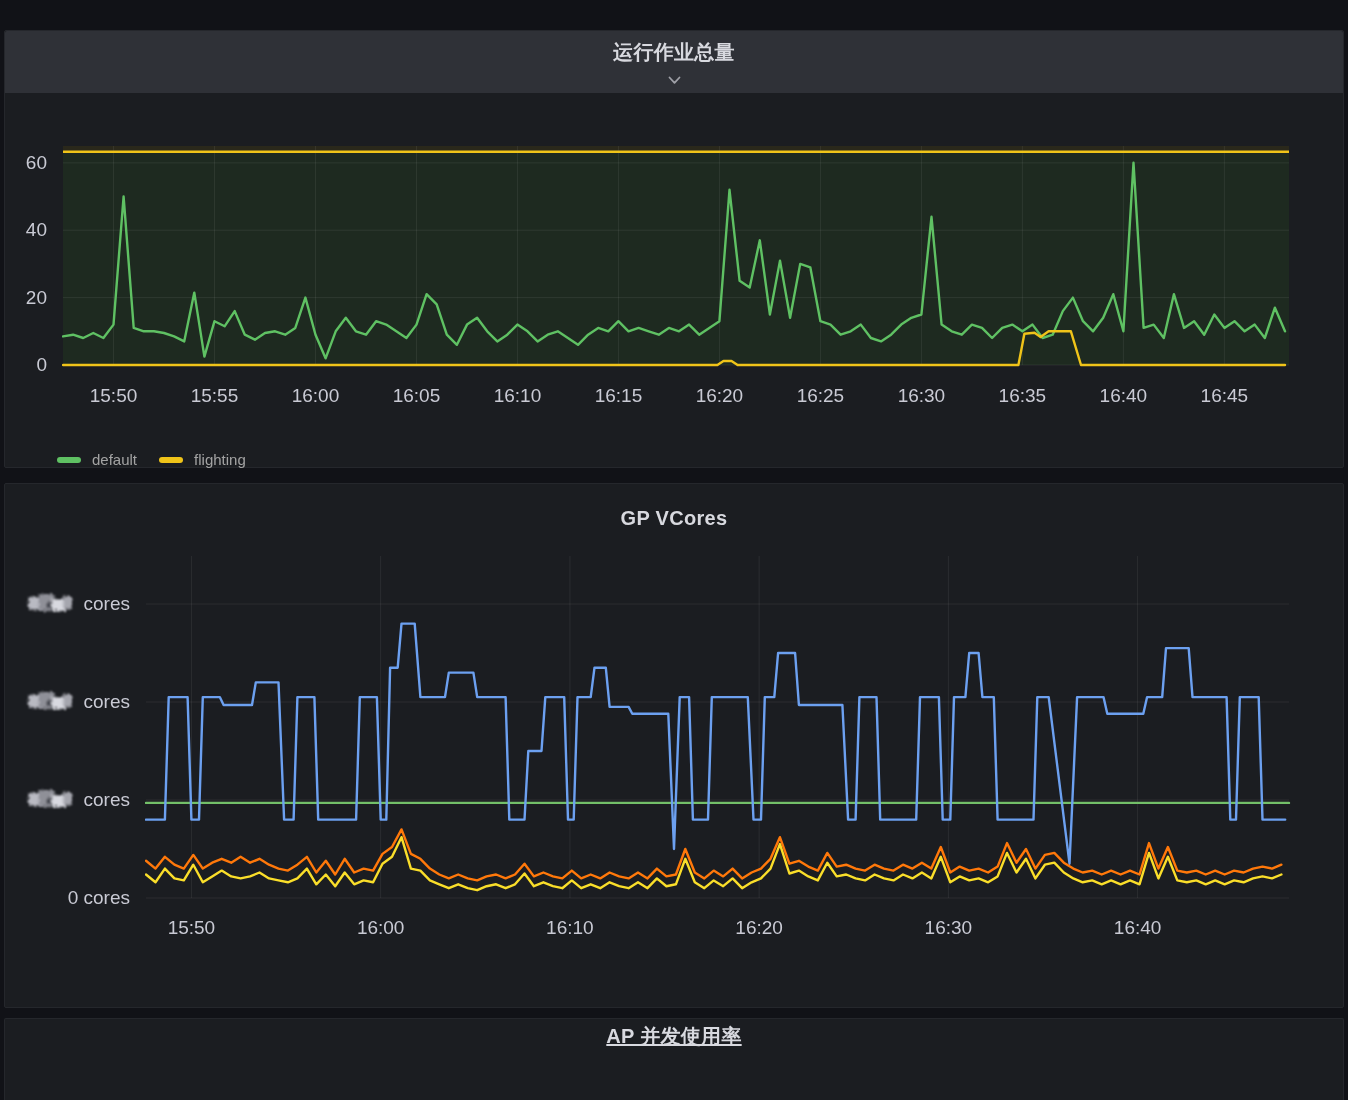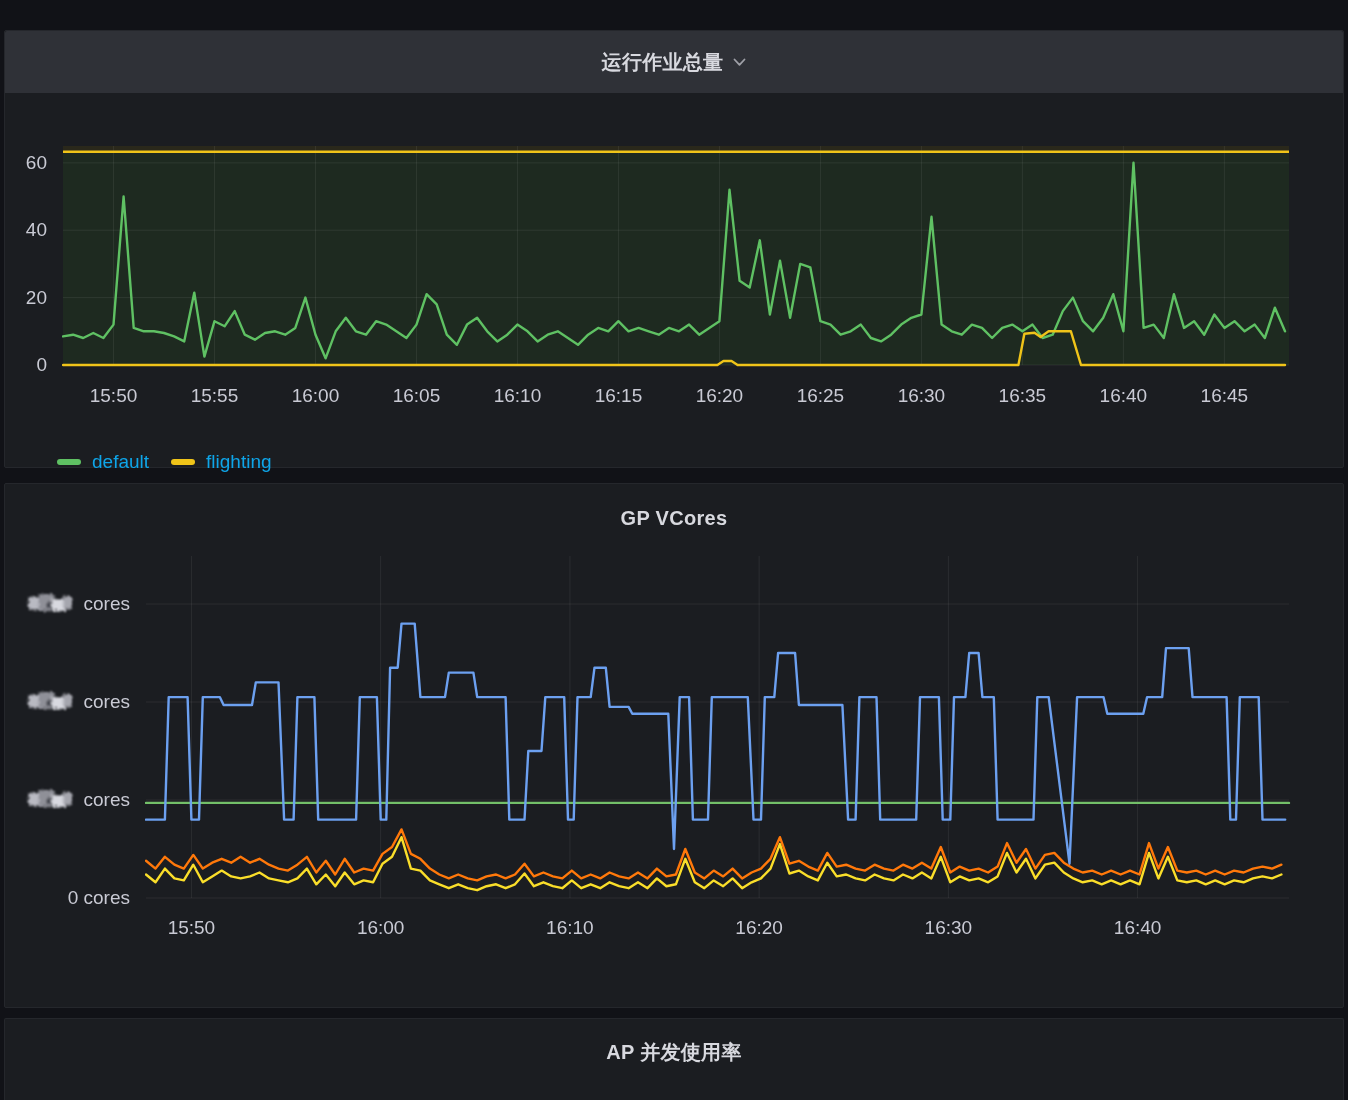--- a/index.html
+++ b/index.html
@@ -5,30 +5,30 @@
   html,body{margin:0;padding:0;background:#111217;}
   body{width:1348px;height:1100px;position:relative;overflow:hidden;
        font-family:"Liberation Sans",sans-serif;-webkit-font-smoothing:antialiased;}
   .panel{position:absolute;left:4px;width:1340px;background:#1b1d21;
          border:1px solid #25272c;border-radius:2px;box-sizing:border-box;}
   #panel1{top:30px;height:438px;}
   #panel2{top:483px;height:525px;padding-left:28px;}
   #panel3{top:1018px;height:90px;border-bottom:none;}
   .p1-header{position:absolute;top:0;left:0;right:0;height:62px;background:#2f3137;
              display:flex;align-items:center;justify-content:center;gap:10px;
-             cursor:pointer;border-radius:2px 2px 0 0;}
+             cursor:pointer;border-radius:2px 2px 0 0;flex-direction:column;}
   .ptitle{font-size:20px;font-weight:700;color:#d8d9df;letter-spacing:.3px;}
   .center-title{position:absolute;left:0;right:0;text-align:center;cursor:pointer;}
   #panel2 .center-title{top:23px;}
-  #panel3 .center-title{top:20px;}
+  #panel3 .center-title{top:4px;text-decoration:underline;}
   svg.chart{position:absolute;left:0;display:block;}
   #chart1{top:63px;}
   #chart2{top:62px;}
   svg text{font-family:"Liberation Sans",sans-serif;}
-  .legend{position:absolute;display:flex;align-items:flex-start;font-size:19px;color:#0ea5e9;}
+  .legend{position:absolute;display:flex;align-items:flex-start;font-size:15px;color:#a3a3a3;}
   #legend1{top:420px;left:52px;gap:22px;}
   .li{display:flex;align-items:center;gap:11px;cursor:pointer;white-space:nowrap;}
   .sw{width:24px;height:6px;border-radius:3px;display:inline-block;flex:0 0 auto;}
   .chev{flex:0 0 auto;}
 </style>
 </head>
 <body>
 
 <section class="panel" id="panel1">
   <header class="p1-header">

